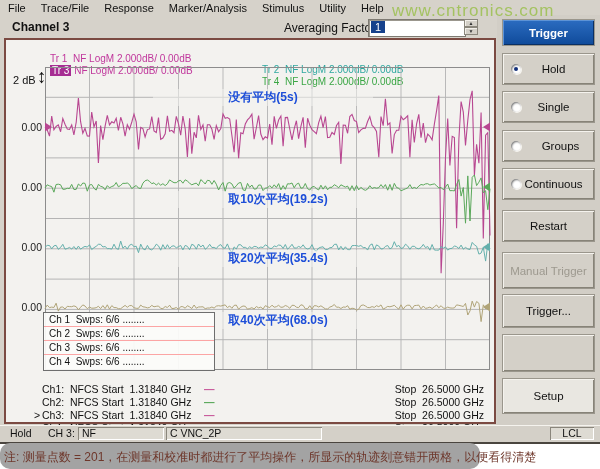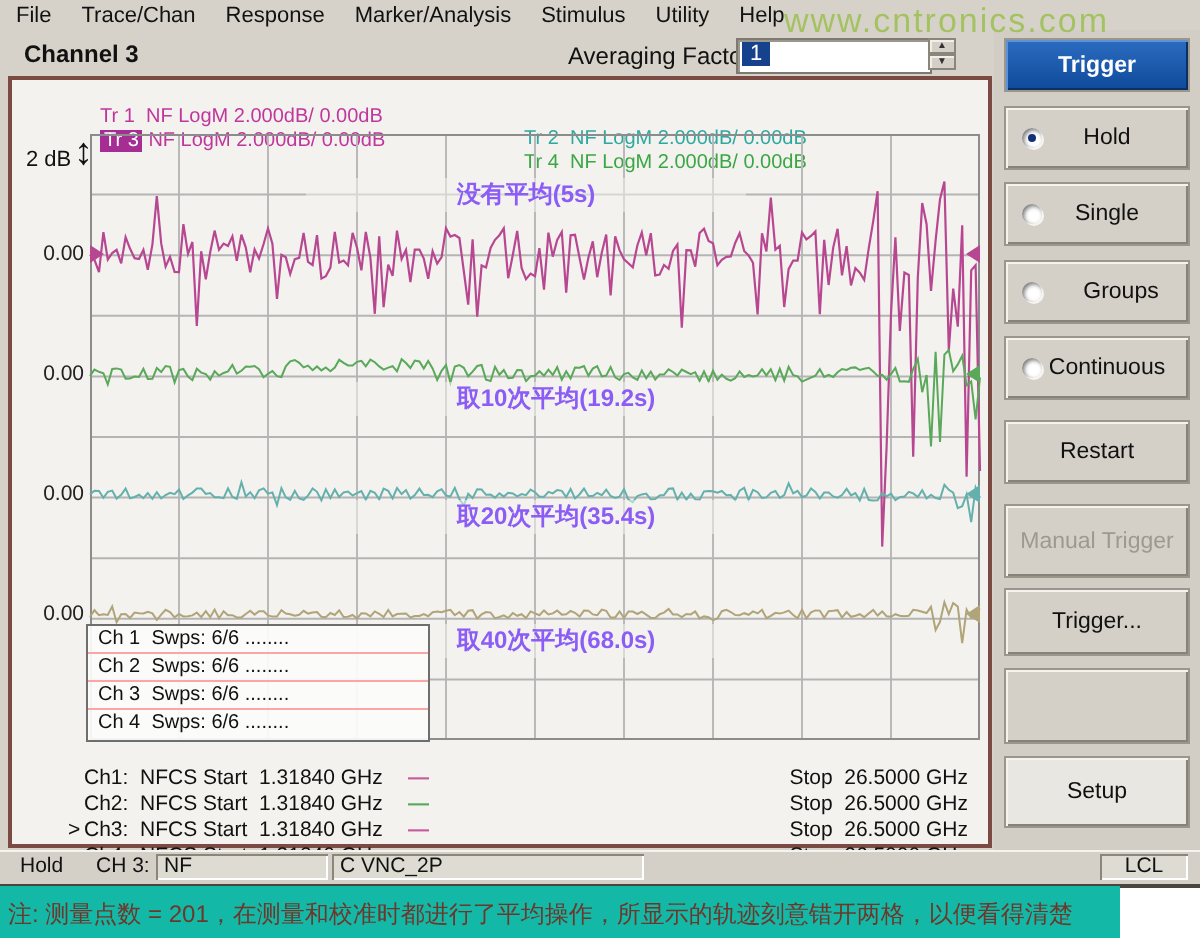--- a/index.html
+++ b/index.html
@@ -27,21 +27,21 @@
   .lr1{top:2px;} .lr2{top:14px;}
   .leg-col1{position:absolute;left:44px;} .leg-col2{position:absolute;left:256px;}
   .tr3-hl{background:#a62d93;color:#fff;padding:0 2px;}
   .scale-label{position:absolute;left:7px;top:34px;font-size:11px;color:#111;}
   .scale-arrow{position:absolute;left:31px;top:27px;font-size:19px;color:#111;line-height:19px;}
   .refv{position:absolute;left:6px;width:30px;text-align:right;font-size:10.5px;color:#222;}
 
   .grid-wrap{position:absolute;left:39px;top:27px;width:445px;height:303px;}
   .grid-wrap svg{position:absolute;left:0;top:0;overflow:visible;}
 
-  .annot{position:absolute;width:220px;text-align:center;font-size:12px;font-weight:bold;color:#8b5cf6;background:rgba(243,242,239,0.55);}
+  .annot{position:absolute;width:220px;text-align:center;font-size:12px;font-weight:bold;color:#1d4ed8;background:rgba(243,242,239,0.55);}
   .an0{left:108px;top:22px;} .an1{left:123px;top:124px;} .an2{left:123px;top:183px;} .an3{left:123px;top:245px;}
 
   .sweeps-box{position:absolute;left:-2px;top:245px;width:170px;height:57px;background:rgba(252,252,250,0.92);border:1px solid #6e6e6e;font-size:10px;color:#111;}
   .sweeps-box .srow{height:13px;line-height:13px;padding-left:5px;border-bottom:1px solid #fca5a5;white-space:pre;}
   .sweeps-box .srow:last-child{border-bottom:none;}
 
   .stim-rows{position:absolute;left:2px;top:330px;width:482px;font-size:10.5px;color:#111;}
   .stim-row{position:relative;height:13px;line-height:13px;white-space:pre;}
   .stim-pre{position:absolute;left:26px;width:8px;}
   .stim-ch{position:absolute;left:34px;}
@@ -63,33 +63,33 @@
   .skey .lbl{margin-left:10px;}
 
   
   .status-bar{position:absolute;left:0;top:425px;width:600px;height:16px;background:#d4d0c8;border-top:1px solid #f5f3ee;border-bottom:2px solid #4a453f;box-sizing:content-box;font-size:10.5px;color:#111;}
   .sb{position:absolute;top:1px;height:13px;line-height:13px;}
   .sb-mode{left:10px;} .sb-ch{left:48px;}
   .sb-sunken{background:#dedbd3;box-shadow:inset 1px 1px 0 #8a867c,inset -1px -1px 0 #fff;padding:0 4px;}
   .sb-nf{left:78px;width:78px;} .sb-msg{left:166px;width:148px;} .sb-lcl{left:550px;width:36px;text-align:center;}
 
   
-  .footer{position:absolute;left:0;top:443px;width:560px;height:26px;background:#14b8a6;}
+  .footer{position:absolute;left:0;top:443px;width:480px;height:26px;background:#a3a3a3;border-radius:10px;}
   .note{position:absolute;left:4px;top:6px;font-size:12px;color:#6e372b;white-space:nowrap;}
   .watermark{position:absolute;left:392px;top:1px;font-size:17px;color:#9cc050;opacity:0.85;letter-spacing:1px;z-index:10;}
 </style>
 </head>
 <body>
 
 <div class="screen">
   <div class="window">
 
     <div class="menu-bar">
       <span>File</span>
-      <span>Trace/Chan</span>
+      <span>Trace/File</span>
       <span>Response</span>
       <span>Marker/Analysis</span>
       <span>Stimulus</span>
       <span>Utility</span>
       <span>Help</span>
     </div>
 
     <div class="channel-bar">
       <span class="channel-label">Channel 3</span>
       <span class="avg-label">Averaging Factor</span>

